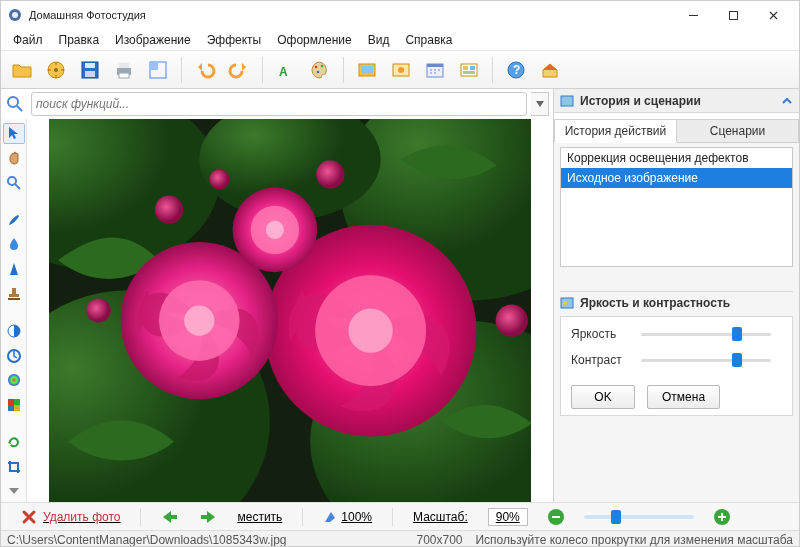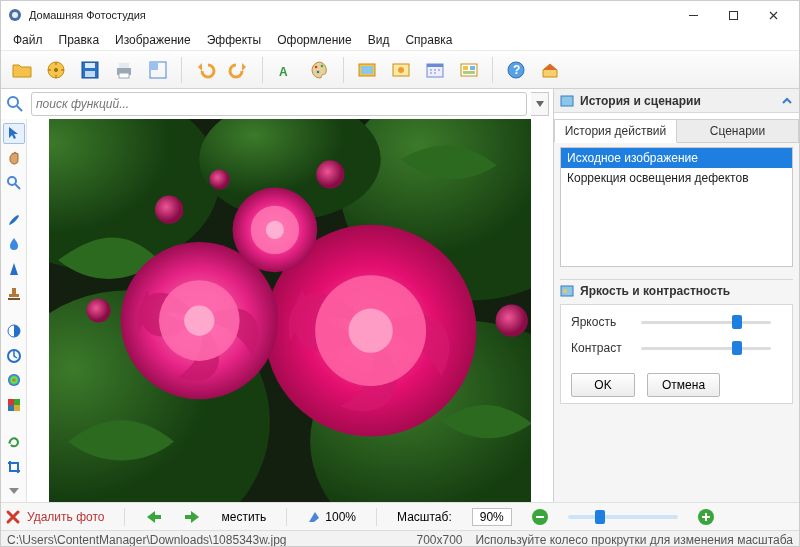--- a/index.html
+++ b/index.html
@@ -39,33 +39,33 @@
   .panelhead { height:24px; display:flex; align-items:center; padding:0 6px; background:#f0f0f0; border-bottom:1px solid #d8d8d8; font-weight:600; color:#333;}
   .panelhead .icon { margin-right:6px; display:inline-flex;}
   .panelhead .collapse { margin-left:auto; color:#3a7bd5;}
   .tabs { display:flex; border-bottom:1px solid #d0d0d0; background:#ededed;}
   .tab { flex:1; text-align:center; padding:4px 0; border:1px solid #d0d0d0; border-bottom:none; background:#ececec; color:#333;}
   .tab.active { background:#fff; border-bottom:1px solid #fff; margin-bottom:-1px;}
   .tab + .tab { border-left:none;}
   .histlist { background:#fff; margin:4px 6px 8px 6px; border:1px solid #c9c9c9; height:120px; overflow:auto;}
   .histitem { padding:3px 6px; color:#222;}
   .histitem.selected { background:#1e7fe0; color:#fff;}
-  .section2 { margin:4px 6px 6px 6px;border-radius:31px; }
+  .section2 { margin:16px 6px 6px 6px;border-radius:31px; }
   .sectitle { display:flex; align-items:center; gap:6px; font-weight:600; color:#333; padding:4px 0 6px 0; border-top:1px solid #d8d8d8;}
   .sliders { background:#fff; border:1px solid #d8d8d8; padding:10px 21px 6px 10px; }
   .srow { display:flex; align-items:center; gap:10px; margin-bottom:12px;}
   .srow label { width:60px; color:#333;}
   .track { flex:1; position:relative; height:14px; }
   .track .bar { position:absolute; top:6px; left:0; right:0; height:3px; background:#dcdcdc; border-radius:2px;}
   .track .thumb { position:absolute; top:0; width:10px; height:14px; background:#1e7fe0; border-radius:2px;}
   .btnrow { display:flex; gap:12px; padding:6px 0 0 0;}
   .pbtn { min-width:64px; padding:4px 14px; border:1px solid #b8b8b8; background:linear-gradient(#fefefe,#ececec); border-radius:2px;}
 
   
-  .bottombar { height:28px; display:flex; align-items:center; padding:0 4px; gap:20px; background:#f7f7f7; border-top:1px solid #e0e0e0;}
+  .bottombar { height:28px; display:flex; align-items:center; padding:0 20px; gap:20px; background:#f7f7f7; border-top:1px solid #e0e0e0;text-decoration:underline;}
   .sep-v { width:1px; height:18px; background:#dcdcdc;}
   .delete { display:flex; align-items:center; gap:6px; color:#b33;}
   .arrow { display:inline-flex; align-items:center; justify-content:center;}
   .ztrack { width:110px; height:4px; background:#cfe3f7; position:relative; border-radius:2px;}
   .ztrack .zthumb { position:absolute; top:-5px; width:10px; height:14px; background:#1e7fe0; border-radius:2px; }
   .circlebtn{ width:16px; height:16px; border-radius:50%; display:inline-flex; align-items:center; justify-content:center;}
   .pct { width:40px; text-align:center; border:1px solid #c0c0c0; padding:1px 2px; background:#fff;}
 
   
   .statusbar { height:18px; display:flex; align-items:center; padding:0 6px; background:#f2f2f2; border-top:1px solid #dcdcdc; color:#555; font-size:11px;}
@@ -431,22 +431,22 @@
       </g>
     </svg>
   </div>
 
   <div class="rightpanel">
     <div class="tabs">
       <div class="tab active">История действий</div>
       <div class="tab">Сценарии</div>
     </div>
     <div class="histlist">
+      <div class="histitem">Коррекция освещения дефектов</div>
       <div class="histitem selected">Исходное изображение</div>
-      <div class="histitem">Коррекция освещения дефектов</div>
     </div>
 
     <div class="section2">
       <div class="sectitle">
         <span>
             <svg width="14" height="14">
               <rect x="1" y="2" width="12" height="10" fill="#8cc7ea" stroke="#3a7bbf"></rect>
               <circle cx="5" cy="7" r="2" fill="#f6c44a"></circle>
             </svg>
           </span>

